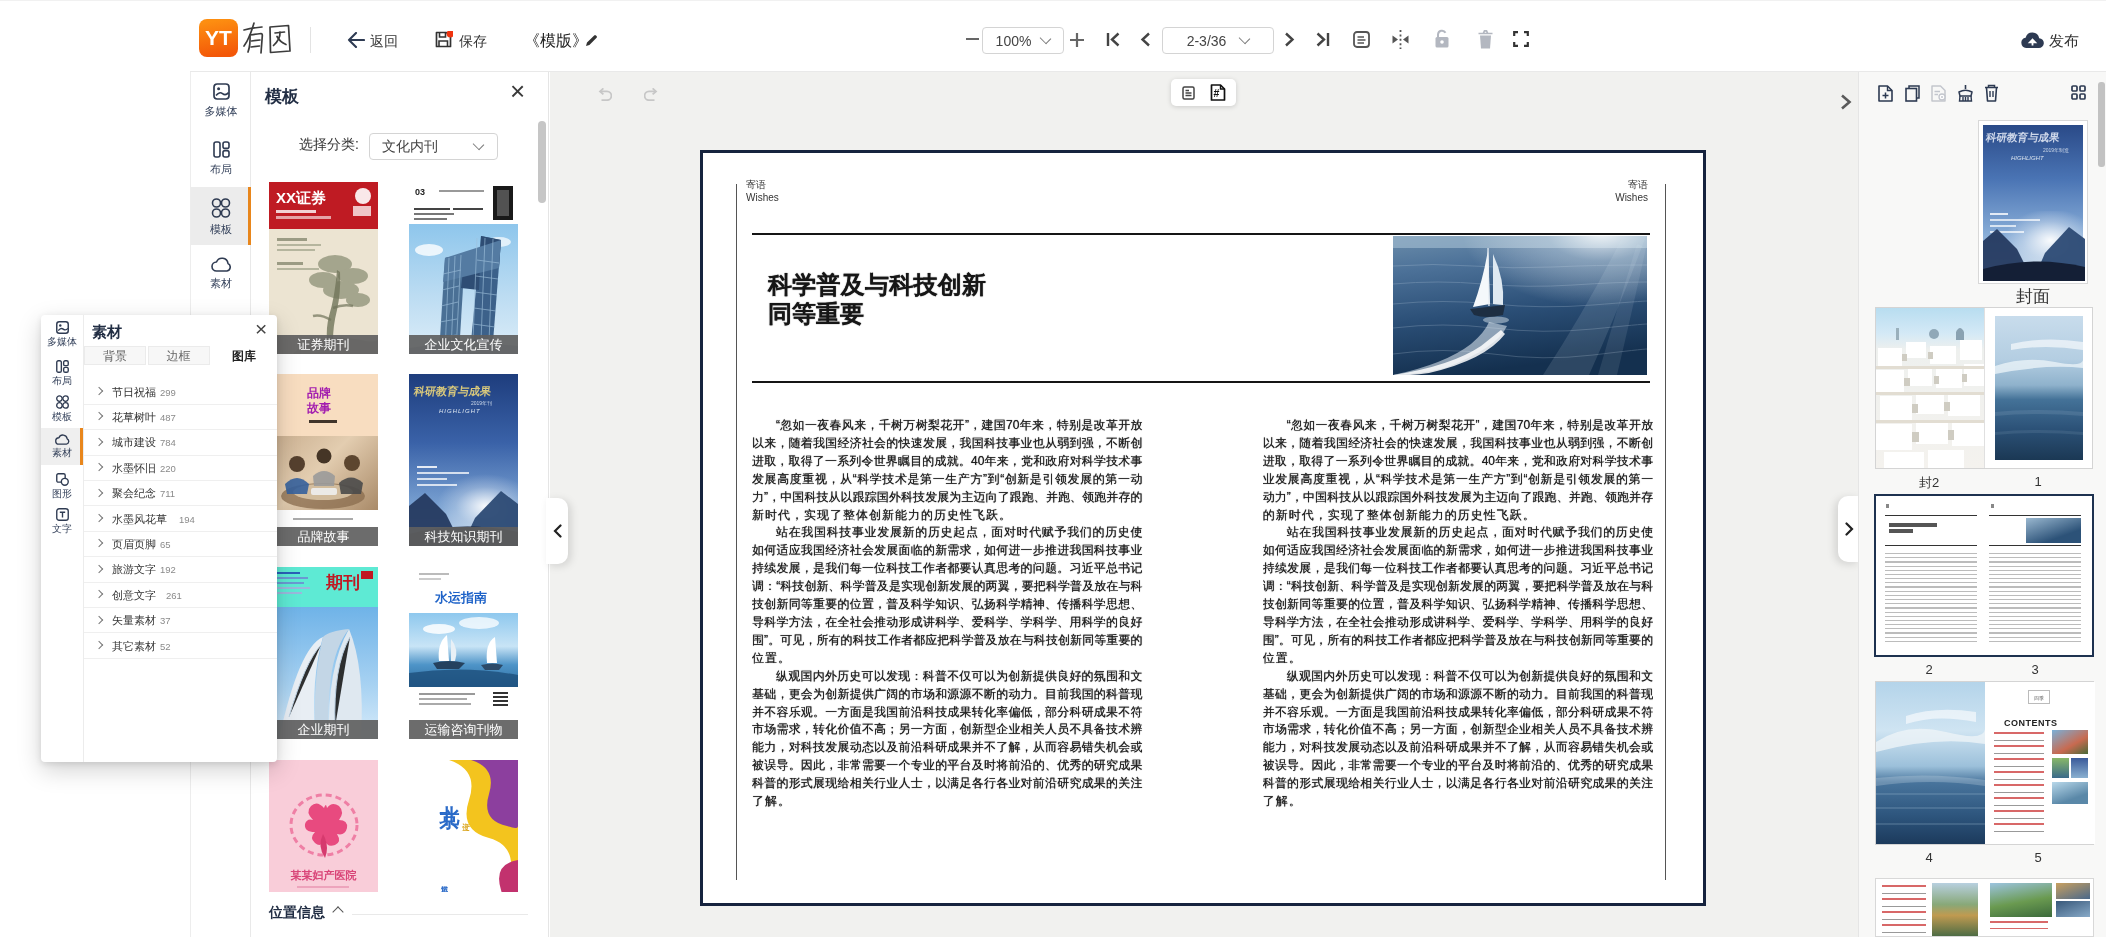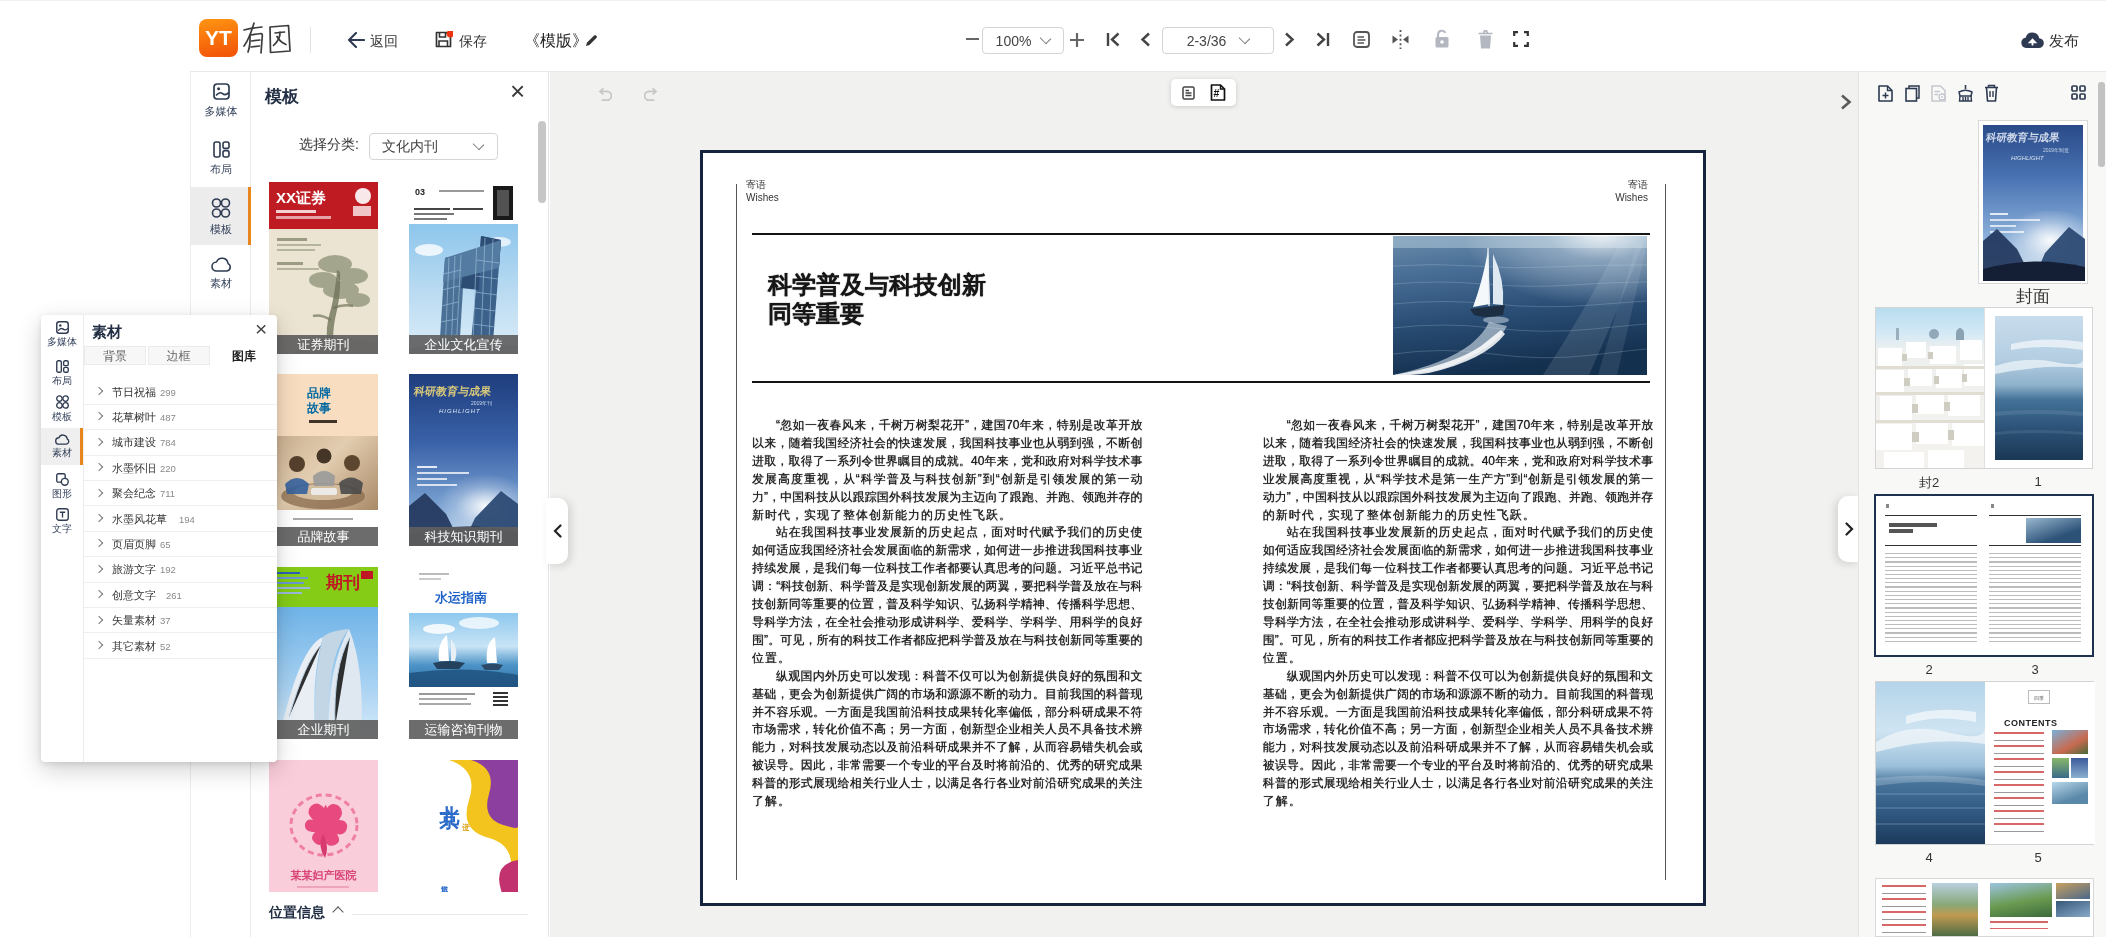--- a/index.html
+++ b/index.html
@@ -264,21 +264,21 @@
               <path d="M40 34 L36 128 M46 32 L42 128 M52 31 L47 128"></path>
               <path d="M68 14 L64 116 M76 14 L72 117 M84 15 L80 118"></path>
             </g>
             <path d="M0 130 L109 130 L109 122 Q54 116 0 124 Z" fill="#a8bfd0"></path>
           </svg>
     <div class="cap">企业文化宣传</div>
   </div>
 
   <div class="thumb" style="left:17px;top:302px;background:#fff">
     <div class="abs" style="left:0;top:0;width:109px;height:62px;background:#f8ddc0"></div>
-    <div class="abs" style="left:38px;top:12px;font-size:12px;font-weight:700;color:#0369a1;line-height:15px;text-align:center">品牌<br>故事</div>
+    <div class="abs" style="left:38px;top:12px;font-size:12px;font-weight:700;color:#a21caf;line-height:15px;text-align:center">品牌<br>故事</div>
     <div class="abs" style="left:40px;top:46px;width:28px;height:2.5px;background:#40342a"></div>
     <div class="abs" style="left:0;top:62px;width:109px;height:74px;background:linear-gradient(135deg,#c8ad8e,#e3cdb0 45%,#a98a68)"></div>
     <svg class="abs" style="left:0;top:62px" width="109" height="74" viewBox="0 0 109 74">
             <ellipse cx="54" cy="60" rx="42" ry="13" fill="#8a6c4e" opacity=".75"></ellipse>
             <ellipse cx="54" cy="56" rx="30" ry="8" fill="#d8c3a4" opacity=".9"></ellipse>
             <circle cx="28" cy="28" r="8" fill="#55402e"></circle>
             <circle cx="55" cy="20" r="7.5" fill="#453526"></circle>
             <circle cx="83" cy="27" r="8" fill="#5d462f"></circle>
             <path d="M16 48 Q28 36 40 48 L38 58 L18 58 Z" fill="#35609c" opacity=".9"></path>
             <path d="M44 40 Q55 30 66 40 L65 50 L45 50 Z" fill="#9a9a9a" opacity=".9"></path>
@@ -306,21 +306,21 @@
               </radialGradient>
             </defs>
             <rect width="109" height="72" fill="url(#sun1)"></rect>
             <path d="M0 72 L0 32 L16 19 L37 40 L49 64 Z" fill="#253a60" opacity=".95"></path>
             <path d="M109 72 L109 30 L92 17 L66 44 L53 72 Z" fill="#2c4a74" opacity=".95"></path>
             <path d="M0 72 H109 V58 Q54 46 0 60 Z" fill="#141f36"></path>
           </svg>
     <div class="cap">科技知识期刊</div>
   </div>
 
-  <div class="thumb" style="left:17px;top:495px;background:#84cc16">
+  <div class="thumb" style="left:17px;top:495px;background:#5eead4">
     <div class="abs" style="left:5px;top:5px;width:26px;height:2px;background:#2a62b8"></div>
     <div class="abs" style="left:5px;top:10px;width:34px;height:2px;background:#6a9ad2"></div>
     <div class="abs" style="left:5px;top:15px;width:30px;height:2px;background:#6a9ad2"></div>
     <div class="abs" style="left:5px;top:20px;width:36px;height:2px;background:#9ab8dc"></div>
     <div class="abs" style="left:5px;top:25px;width:28px;height:2px;background:#9ab8dc"></div>
     <div class="abs" style="left:57px;top:4px;font-size:17px;font-weight:700;color:#c01722">期刊</div>
     <div class="abs" style="left:92px;top:4px;width:12px;height:8px;background:#c01722"></div>
     <div class="abs" style="left:0;top:40px;width:109px;height:132px;background:linear-gradient(180deg,#6fb3e8 0%,#a8d2f2 60%,#d8ecfa 100%)"></div>
     <svg class="abs" style="left:0;top:40px" width="109" height="132" viewBox="0 0 109 132">
             <path d="M10 132 Q30 40 54 30 Q42 70 46 132 Z" fill="#e8eef4"></path>
@@ -457,21 +457,21 @@
       <path d="M95 14 L97 68 L80 71 Q90 44 95 14" fill="#f4f8fb"></path>
       <path d="M100 18 Q112 44 110 69 L100 68 Z" fill="#dfe9f1"></path>
       <path d="M77 73 L112 69 L110 79 Q93 83 81 79 Z" fill="#1d2e42"></path>
       <path d="M95 12 L96 70" stroke="#e8eef4" stroke-width="1.3"></path>
     </svg>
 
     <div class="col" style="left:49px;width:390.5px">
       <div class="ln ind">“忽如一夜春风来，千树万树梨花开”，建国70年来，特别是改革开放</div>
       <div class="ln">以来，随着我国经济社会的快速发展，我国科技事业也从弱到强，不断创新</div>
       <div class="ln">进取，取得了一系列令世界瞩目的成就。40年来，党和政府对科学技术事业</div>
-      <div class="ln">发展高度重视，从“科学普及与科技创新”到“创新是引领发展的第一动</div>
+      <div class="ln">发展高度重视，从“科学技术是第一生产方”到“创新是引领发展的第一动</div>
       <div class="ln">力”，中国科技从以跟踪国外科技发展为主迈向了跟跑、并跑、领跑并存的</div>
       <div class="ln last">新时代，实现了整体创新能力的历史性飞跃。</div>
       <div class="ln ind">站在我国科技事业发展新的历史起点，面对时代赋予我们的历史使命，</div>
       <div class="ln">如何适应我国经济社会发展面临的新需求，如何进一步推进我国科技事业的</div>
       <div class="ln">持续发展，是我们每一位科技工作者都要认真思考的问题。习近平总书记强</div>
       <div class="ln">调：“科技创新、科学普及是实现创新发展的两翼，要把科学普及放在与科</div>
       <div class="ln">技创新同等重要的位置，普及科学知识、弘扬科学精神、传播科学思想、倡</div>
       <div class="ln">导科学方法，在全社会推动形成讲科学、爱科学、学科学、用科学的良好氛</div>
       <div class="ln">围”。可见，所有的科技工作者都应把科学普及放在与科技创新同等重要的</div>
       <div class="ln last">位置。</div>

